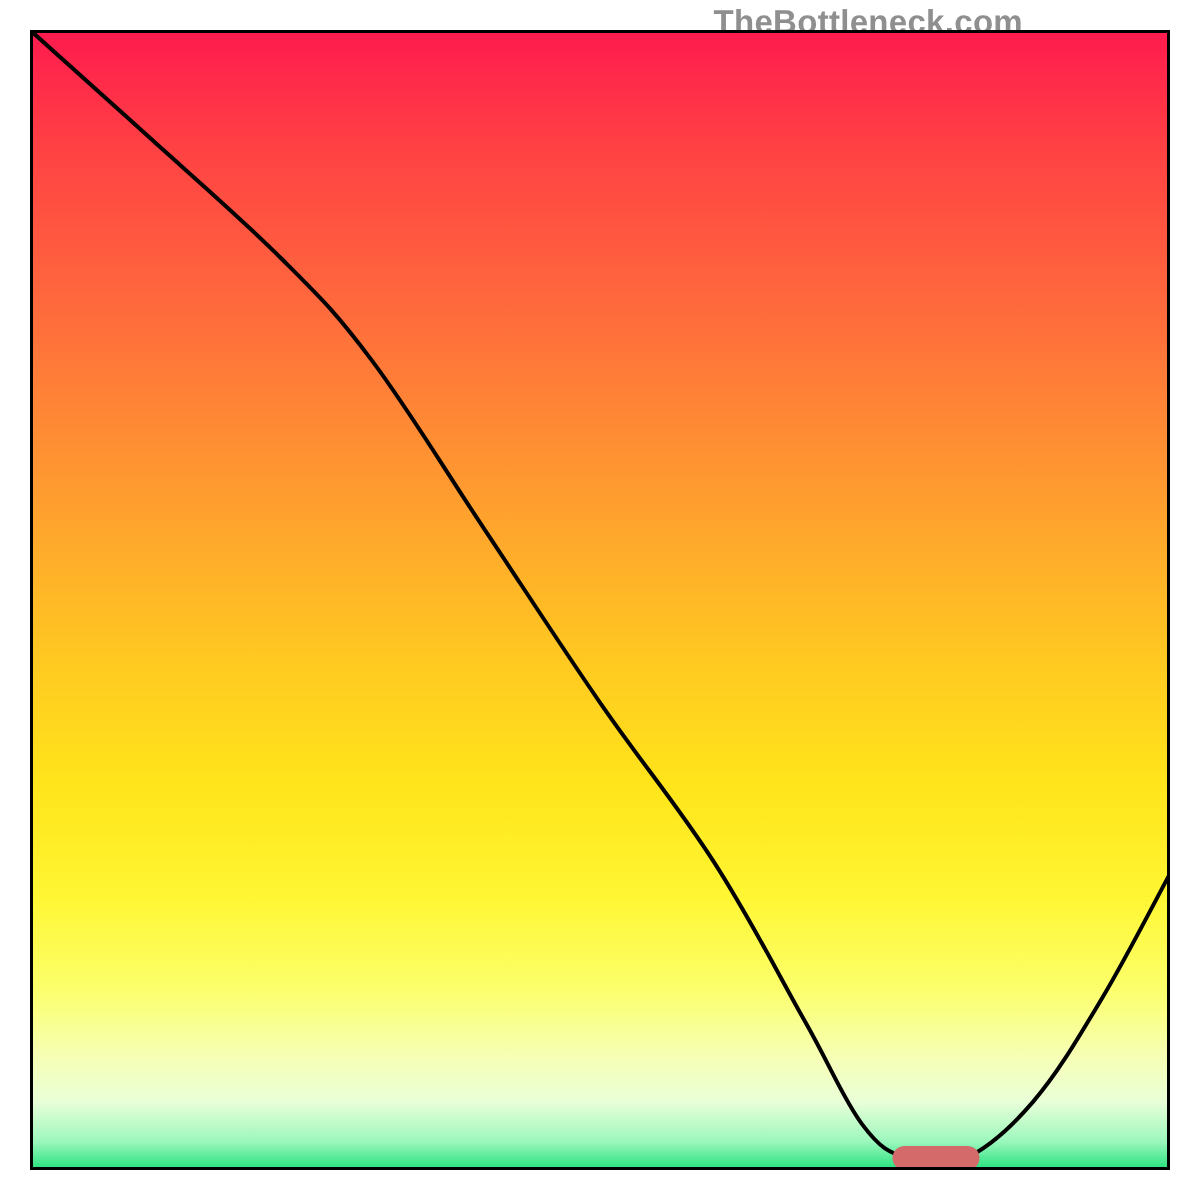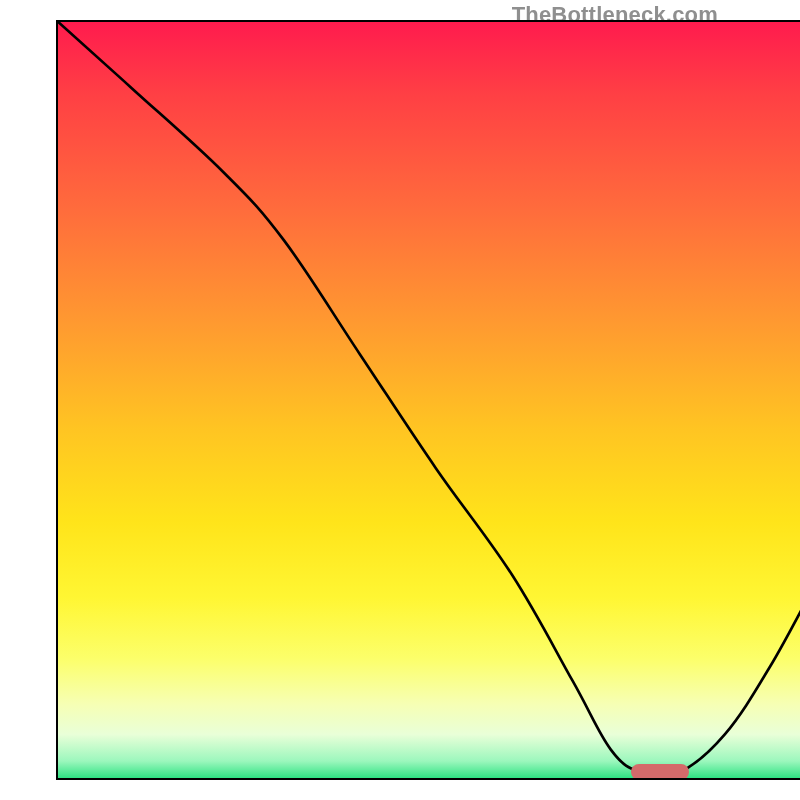--- a/index.html
+++ b/index.html
@@ -1,17 +1,17 @@
 <!DOCTYPE html>
 <html><head>
 <meta charset="utf-8">
 <style>
   * { margin: 0; padding: 0; box-sizing: border-box; }
   html, body { width: 800px; height: 800px; overflow: hidden; background: #fff; }
-  .root { position: relative; width: 692px; height: 800px; margin-left: 36px; }
+  .root { position: relative; width: 692px; height: 800px; }
   .attribution {
     position: absolute;
     top: 2px;
     right: 10px;
     font-family: Arial, Helvetica, sans-serif;
     font-size: 22px;
     font-weight: 600;
     color: #8f8f8f;
     letter-spacing: 0.2px;
   }

